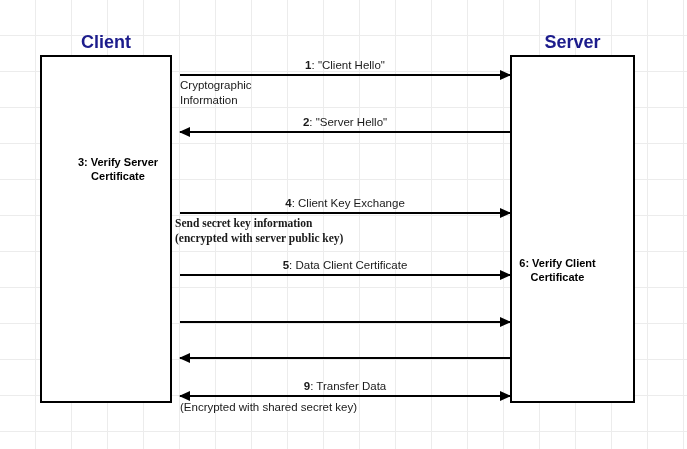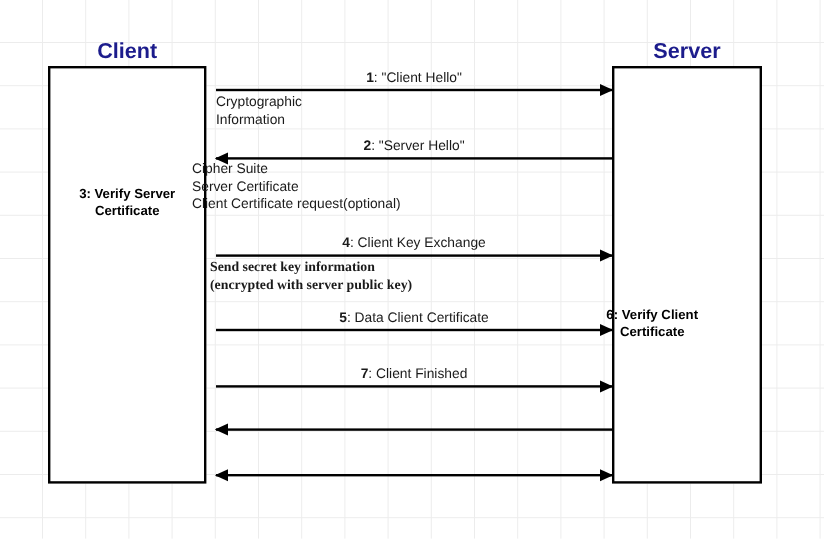--- a/index.html
+++ b/index.html
@@ -95,79 +95,77 @@
     white-space: pre-line;
   }
 </style>
 </head>
 <body>
 
 <div id="canvas">
 
   <div class="lifeline-label" style="left:40px; top:32px; width:132px;">Client</div>
   <div class="lifeline-box" style="left:40px; top:55px; width:132px; height:348px;"></div>
-  <div class="box-note" style="left:40px; top:155px; width:132px;">3: Verify Server
+  <div class="box-note" style="left:40px; top:155px; width:132px;padding-left:12px;">3: Verify Server
 Certificate</div>
 
   <div class="lifeline-label" style="left:510px; top:32px; width:125px;">Server</div>
   <div class="lifeline-box" style="left:510px; top:55px; width:125px; height:348px;"></div>
-  <div class="box-note" style="left:486px; top:256px; width:115px;">6: Verify Client
+  <div class="box-note" style="left:500px; top:256px; width:115px;">6: Verify Client
 Certificate</div>
 
   <div class="msg-label" style="left:180px; top:58px; width:330px;">
     <span class="num">1</span><span>: </span><span>"Client Hello"</span>
   </div>
   <div class="arrow" style="left:180px; top:73px; width:330px;">
     <div class="shaft"></div>
     <div class="head right"></div>
   </div>
   <div class="msg-sub" style="left:180px; top:78px; width:330px;">Cryptographic
 Information</div>
 
   <div class="msg-label" style="left:180px; top:115px; width:330px;">
     <span class="num">2</span><span>: </span><span>"Server Hello"</span>
   </div>
   <div class="arrow" style="left:180px; top:130px; width:330px;">
     <div class="shaft"></div>
     <div class="head left"></div>
   </div>
-  <div class="msg-sub" style="left:160px; top:134px; width:370px;">Cipher Suite
-Server Certificate
-Client Certificate request(optional)</div>
 
   <div class="msg-label" style="left:180px; top:196px; width:330px;">
     <span class="num">4</span><span>: </span><span>Client Key Exchange</span>
   </div>
   <div class="arrow" style="left:180px; top:211px; width:330px;">
     <div class="shaft"></div>
     <div class="head right"></div>
   </div>
   <div class="msg-sub" style="left:175px; top:216px; width:340px; font-weight:bold;font-family:Liberation Serif, serif;">Send secret key information
 (encrypted with server public key)</div>
 
   <div class="msg-label" style="left:180px; top:258px; width:330px;">
     <span class="num">5</span><span>: </span><span>Data Client Certificate</span>
   </div>
   <div class="arrow" style="left:180px; top:273px; width:330px;">
     <div class="shaft"></div>
     <div class="head right"></div>
   </div>
 
-  <div class="msg-label" style="left:180px; top:305px; width:330px;">
-    <span class="num">7</span><span>: </span><span>Client Finished</span>
-  </div>
   <div class="arrow" style="left:180px; top:320px; width:330px;">
     <div class="shaft"></div>
     <div class="head right"></div>
   </div>
 
   <div class="arrow" style="left:180px; top:356px; width:330px;">
     <div class="shaft"></div>
     <div class="head left"></div>
   </div>
 
+  <div class="msg-label" style="left:180px; top:379px; width:330px;">
+    <span class="num">9</span><span>: </span><span>Transfer Data</span>
+  </div>
   <div class="arrow" style="left:180px; top:394px; width:330px;">
     <div class="shaft"></div>
     <div class="head left"></div>
     <div class="head right"></div>
   </div>
+  <div class="msg-sub" style="left:180px; top:400px; width:330px;">(Encrypted with shared secret key)</div>
 
 </div>
 
 </body></html>

